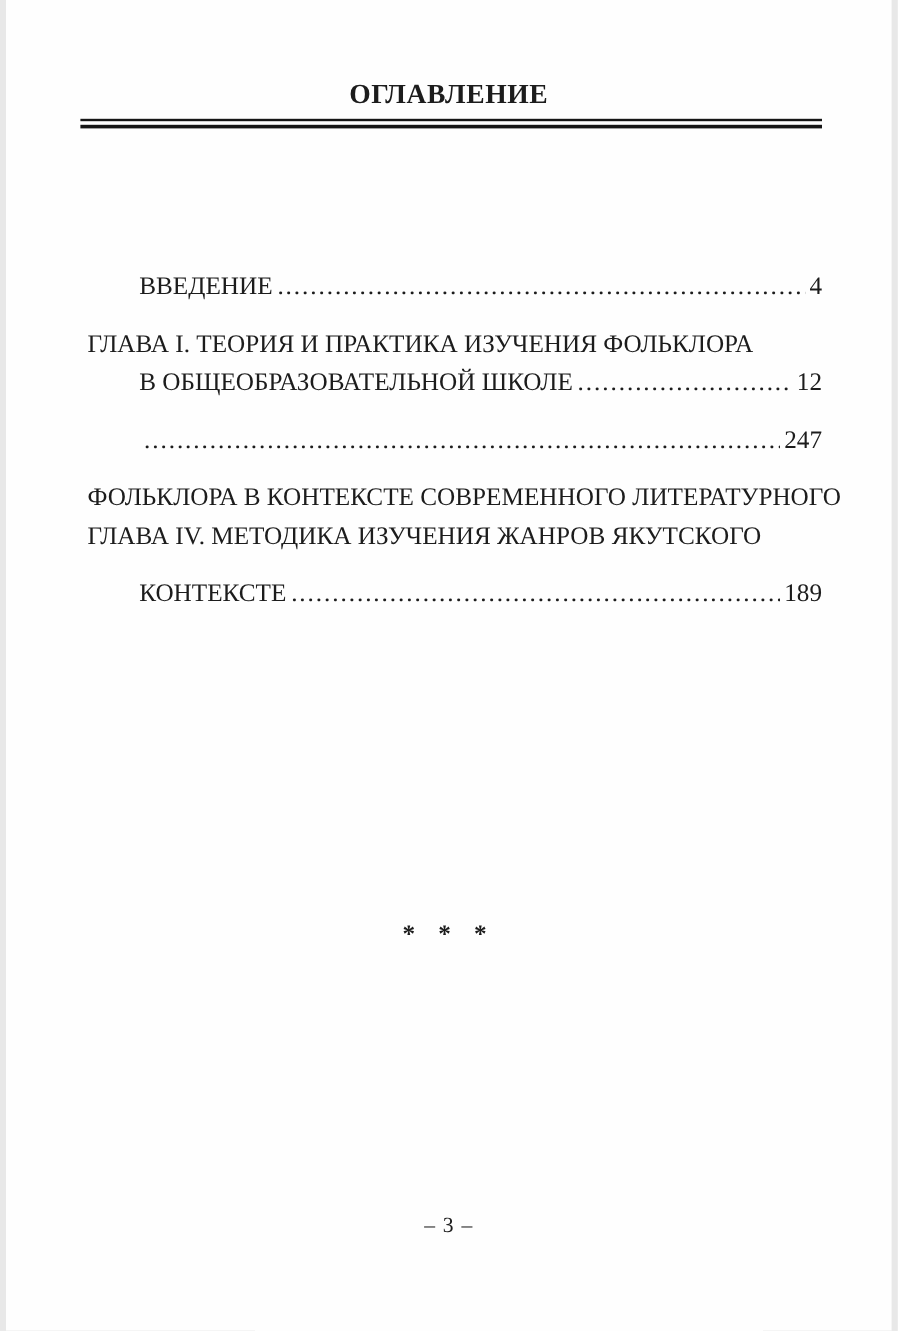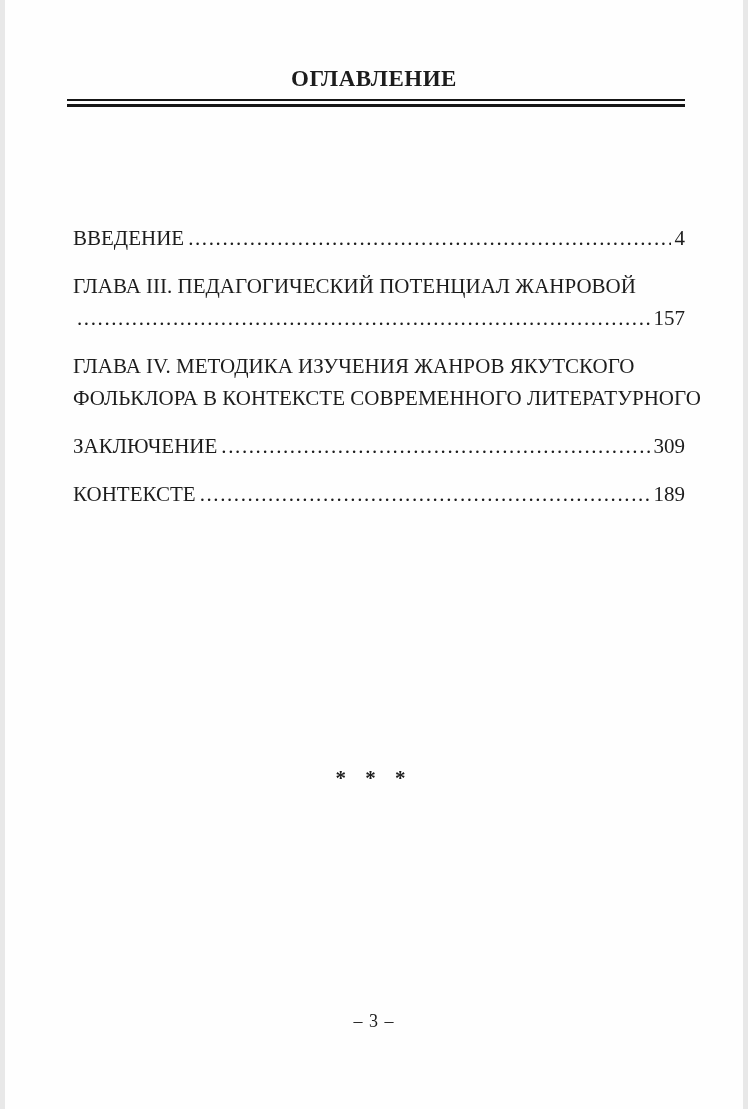--- a/index.html
+++ b/index.html
@@ -29,21 +29,21 @@
     border-bottom: 3px solid #161616;
   }
   .toc {
     position: absolute;
     top: 222px; left: 68px; right: 58px;
     font-size: 21px;
     line-height: 32px;
   }
   .toc-entry { margin-bottom: 16px; }
   .toc-line { white-space: nowrap; }
-  .toc-line-last { display: flex; align-items: baseline; }
+  .toc-line-last { display: flex; align-items: baseline; margin-left: 43px; }
   .toc-text { white-space: nowrap; flex: 0 0 auto; }
   .dot-leader {
     flex: 1 1 auto;
     overflow: hidden;
     white-space: nowrap;
     min-width: 12px;
     margin-left: 4px;
   }
   .dot-leader::after {
     content: "........................................................................................................................................................................................................";
@@ -74,36 +74,36 @@
   <div class="rule"></div>
   <div class="toc">
       <div class="toc-entry">
         <div class="toc-line toc-line-last">
           <span class="toc-text">ВВЕДЕНИЕ</span>
           <span class="dot-leader"></span>
           <span class="toc-page">4</span>
         </div>
       </div>
       <div class="toc-entry">
-        <div class="toc-line">ГЛАВА III. ПЕДАГОГИЧЕСКИЙ ПОТЕНЦИАЛ ЖАНРОВОЙ</div>
+        <div class="toc-line">ГЛАВА I. ТЕОРИЯ И ПРАКТИКА ИЗУЧЕНИЯ ФОЛЬКЛОРА</div>
         <div class="toc-line toc-line-last">
+          <span class="toc-text">В ОБЩЕОБРАЗОВАТЕЛЬНОЙ ШКОЛЕ</span>
           <span class="dot-leader"></span>
-          <span class="toc-page">157</span>
+          <span class="toc-page">12</span>
         </div>
       </div>
       <div class="toc-entry">
-        <div class="toc-line">ГЛАВА IV. МЕТОДИКА ИЗУЧЕНИЯ ЖАНРОВ ЯКУТСКОГО</div>
-        <div class="toc-line">ФОЛЬКЛОРА В КОНТЕКСТЕ СОВРЕМЕННОГО ЛИТЕРАТУРНОГО</div>
+        <div class="toc-line toc-line-last">
+          <span class="dot-leader"></span>
+          <span class="toc-page">247</span>
+        </div>
       </div>
       <div class="toc-entry">
-        <div class="toc-line toc-line-last">
-          <span class="toc-text">ЗАКЛЮЧЕНИЕ</span>
-          <span class="dot-leader"></span>
-          <span class="toc-page">309</span>
-        </div>
+        <div class="toc-line">ФОЛЬКЛОРА В КОНТЕКСТЕ СОВРЕМЕННОГО ЛИТЕРАТУРНОГО</div>
+        <div class="toc-line">ГЛАВА IV. МЕТОДИКА ИЗУЧЕНИЯ ЖАНРОВ ЯКУТСКОГО</div>
       </div>
       <div class="toc-entry">
         <div class="toc-line toc-line-last">
           <span class="toc-text">КОНТЕКСТЕ</span>
           <span class="dot-leader"></span>
           <span class="toc-page">189</span>
         </div>
       </div>
     </div>
   <div class="stars">* * *</div>

